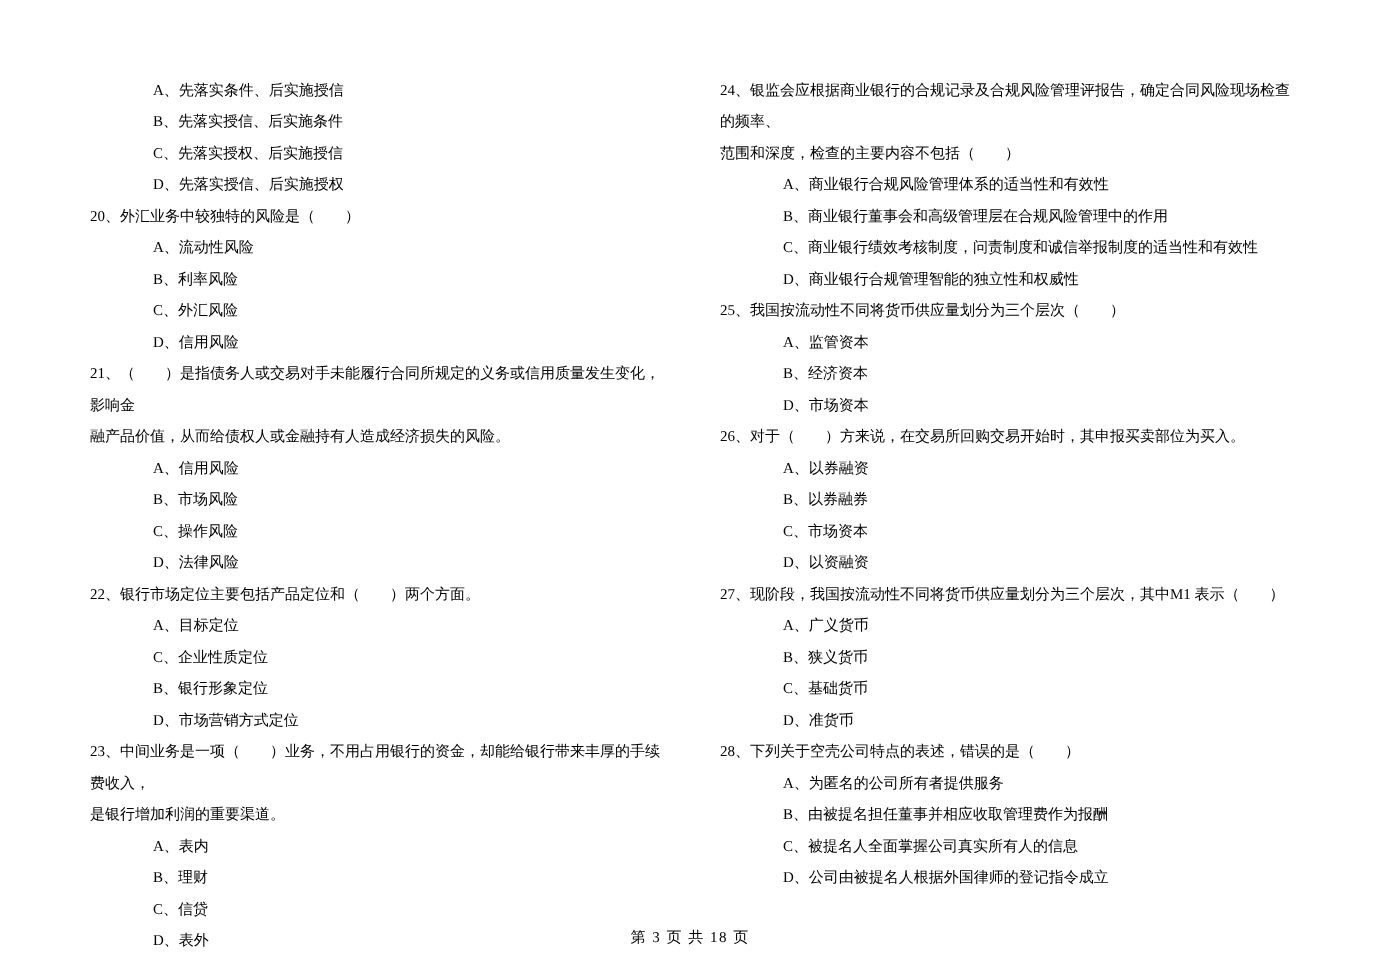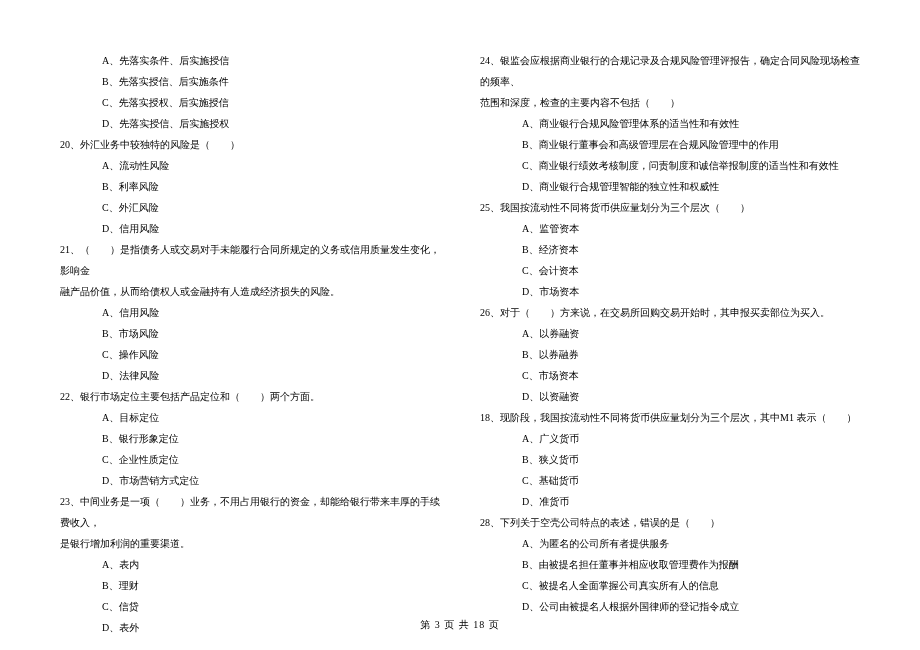--- a/index.html
+++ b/index.html
@@ -58,22 +58,22 @@
 
     <div class="q"><span>21、</span><span>（　　）是指债务人或交易对手未能履行合同所规定的义务或信用质量发生变化，影响金</span></div>
     <div class="qcont">融产品价值，从而给债权人或金融持有人造成经济损失的风险。</div>
     <div class="opt">A、信用风险</div>
     <div class="opt">B、市场风险</div>
     <div class="opt">C、操作风险</div>
     <div class="opt">D、法律风险</div>
 
     <div class="q"><span>22、</span><span>银行市场定位主要包括产品定位和（　　）两个方面。</span></div>
     <div class="opt">A、目标定位</div>
+    <div class="opt">C、企业性质定位</div>
     <div class="opt">B、银行形象定位</div>
-    <div class="opt">C、企业性质定位</div>
     <div class="opt">D、市场营销方式定位</div>
 
     <div class="q"><span>23、</span><span>中间业务是一项（　　）业务，不用占用银行的资金，却能给银行带来丰厚的手续费收入，</span></div>
     <div class="qcont">是银行增加利润的重要渠道。</div>
     <div class="opt">A、表内</div>
     <div class="opt">B、理财</div>
     <div class="opt">C、信贷</div>
     <div class="opt">D、表外</div>
   </div>
 
@@ -81,30 +81,29 @@
     <div class="q"><span>24、</span><span>银监会应根据商业银行的合规记录及合规风险管理评报告，确定合同风险现场检查的频率、</span></div>
     <div class="qcont">范围和深度，检查的主要内容不包括（　　）</div>
     <div class="opt">A、商业银行合规风险管理体系的适当性和有效性</div>
     <div class="opt">B、商业银行董事会和高级管理层在合规风险管理中的作用</div>
     <div class="opt">C、商业银行绩效考核制度，问责制度和诚信举报制度的适当性和有效性</div>
     <div class="opt">D、商业银行合规管理智能的独立性和权威性</div>
 
     <div class="q"><span>25、</span><span>我国按流动性不同将货币供应量划分为三个层次（　　）</span></div>
     <div class="opt">A、监管资本</div>
     <div class="opt">B、经济资本</div>
-    <div class="opt">C、会计资本</div>
     <div class="opt">D、市场资本</div>
 
     <div class="q"><span>26、</span><span>对于（　　）方来说，在交易所回购交易开始时，其申报买卖部位为买入。</span></div>
     <div class="opt">A、以券融资</div>
     <div class="opt">B、以券融券</div>
     <div class="opt">C、市场资本</div>
     <div class="opt">D、以资融资</div>
 
-    <div class="q"><span>18、</span><span>现阶段，我国按流动性不同将货币供应量划分为三个层次，其中M1 表示（　　）</span></div>
+    <div class="q"><span>27、</span><span>现阶段，我国按流动性不同将货币供应量划分为三个层次，其中M1 表示（　　）</span></div>
     <div class="opt">A、广义货币</div>
     <div class="opt">B、狭义货币</div>
     <div class="opt">C、基础货币</div>
     <div class="opt">D、准货币</div>
 
     <div class="q"><span>28、</span><span>下列关于空壳公司特点的表述，错误的是（　　）</span></div>
     <div class="opt">A、为匿名的公司所有者提供服务</div>
     <div class="opt">B、由被提名担任董事并相应收取管理费作为报酬</div>
     <div class="opt">C、被提名人全面掌握公司真实所有人的信息</div>
     <div class="opt">D、公司由被提名人根据外国律师的登记指令成立</div>

